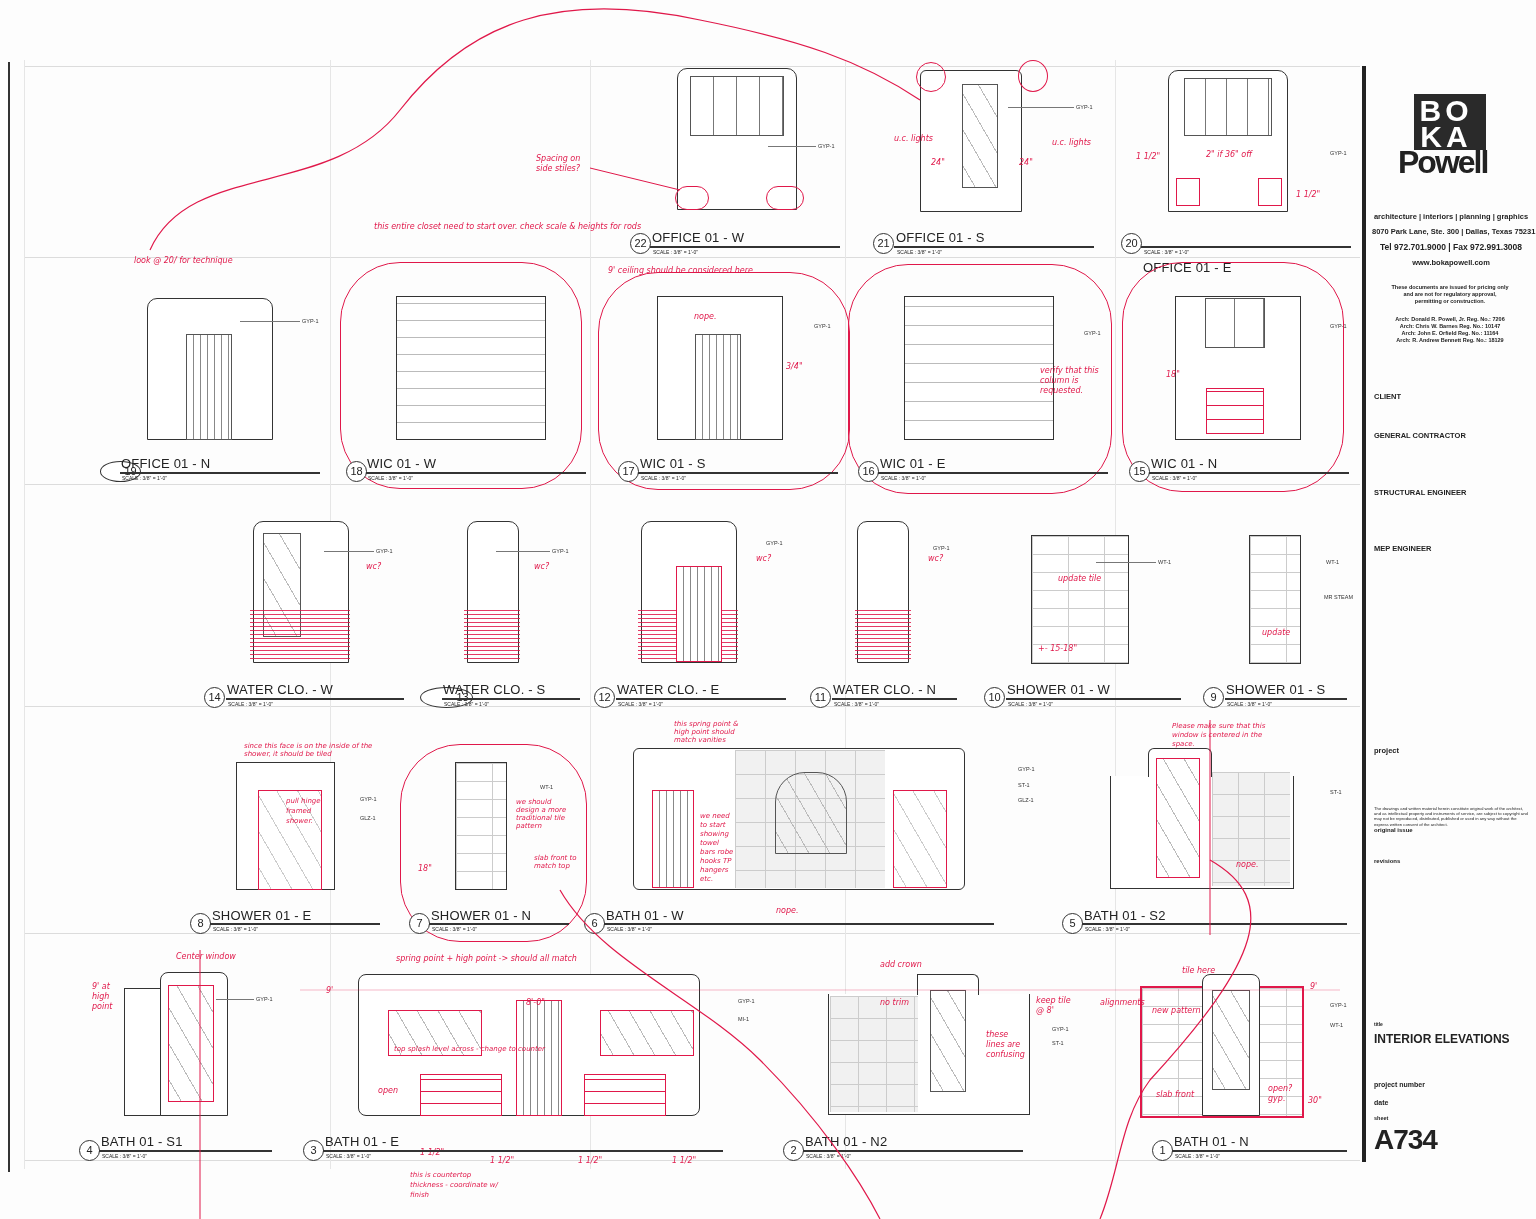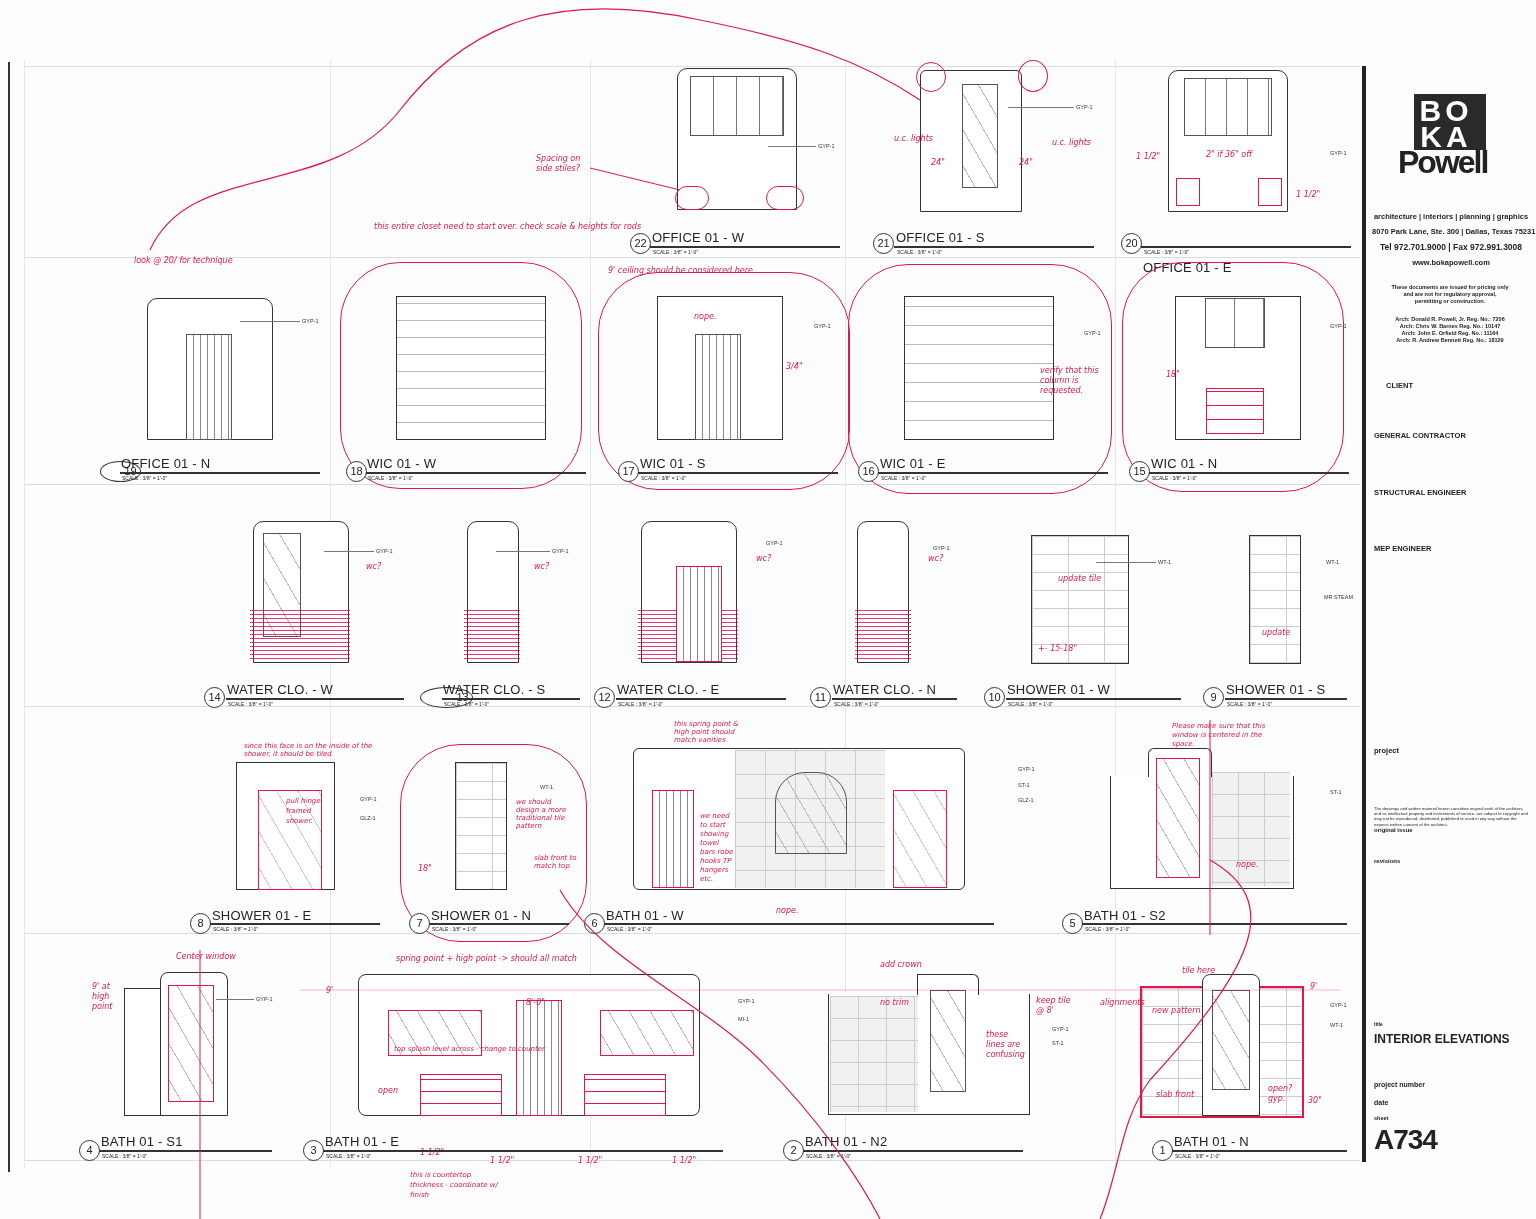--- a/index.html
+++ b/index.html
@@ -387,21 +387,21 @@
     <div class="tb-line" style="top:167px;">8070 Park Lane, Ste. 300 | Dallas, Texas 75231</div>
     <div class="tb-line" style="top:182px;font-size:8.5px;">Tel 972.701.9000 | Fax 972.991.3008</div>
     <div class="tb-line" style="top:198px;">www.bokapowell.com</div>
     <div class="tb-small" style="top:224px;font-size:5.5px;line-height:7px;font-weight:bold;padding:0 18px;box-sizing:border-box;white-space:normal;">These documents are issued for pricing only and are not for regulatory approval, permitting or construction.</div>
     <div class="tb-small" style="top:256px;font-size:5.5px;line-height:7px;font-weight:bold;">
       <div>Arch: Donald R. Powell, Jr.   Reg. No.: 7206</div>
       <div>Arch: Chris W. Barnes   Reg. No.: 10147</div>
       <div>Arch: John E. Orfield   Reg. No.: 11164</div>
       <div>Arch: R. Andrew Bennett   Reg. No.: 18129</div>
     </div>
-    <div class="tb-label" style="top:321px;margin-left:12px;">CLIENT</div>
+    <div class="tb-label" style="top:332px;">CLIENT</div>
     <div class="tb-label" style="top:371px;">GENERAL CONTRACTOR</div>
     <div class="tb-label" style="top:428px;">STRUCTURAL ENGINEER</div>
     <div class="tb-label" style="top:484px;">MEP ENGINEER</div>
     <div class="tb-label" style="top:686px;">project</div>
     <div class="tb-small" style="top:746px;text-align:left;left:2px;font-size:4.2px;line-height:5.2px;white-space:normal;">The drawings and written material herein constitute original work of the architect, and as intellectual property and instruments of service, are subject to copyright and may not be reproduced, distributed, published or used in any way without the express written consent of the architect.</div>
     <div class="tb-label" style="top:767px;font-size:6px;">original issue</div>
     <div class="tb-label" style="top:798px;font-size:6px;">revisions</div>
     <div class="tb-label" style="top:961px;font-size:5px;">title</div>
     <div class="sheet-title">INTERIOR ELEVATIONS</div>
     <div class="tb-label" style="top:1021px;font-size:7px;">project number</div>

